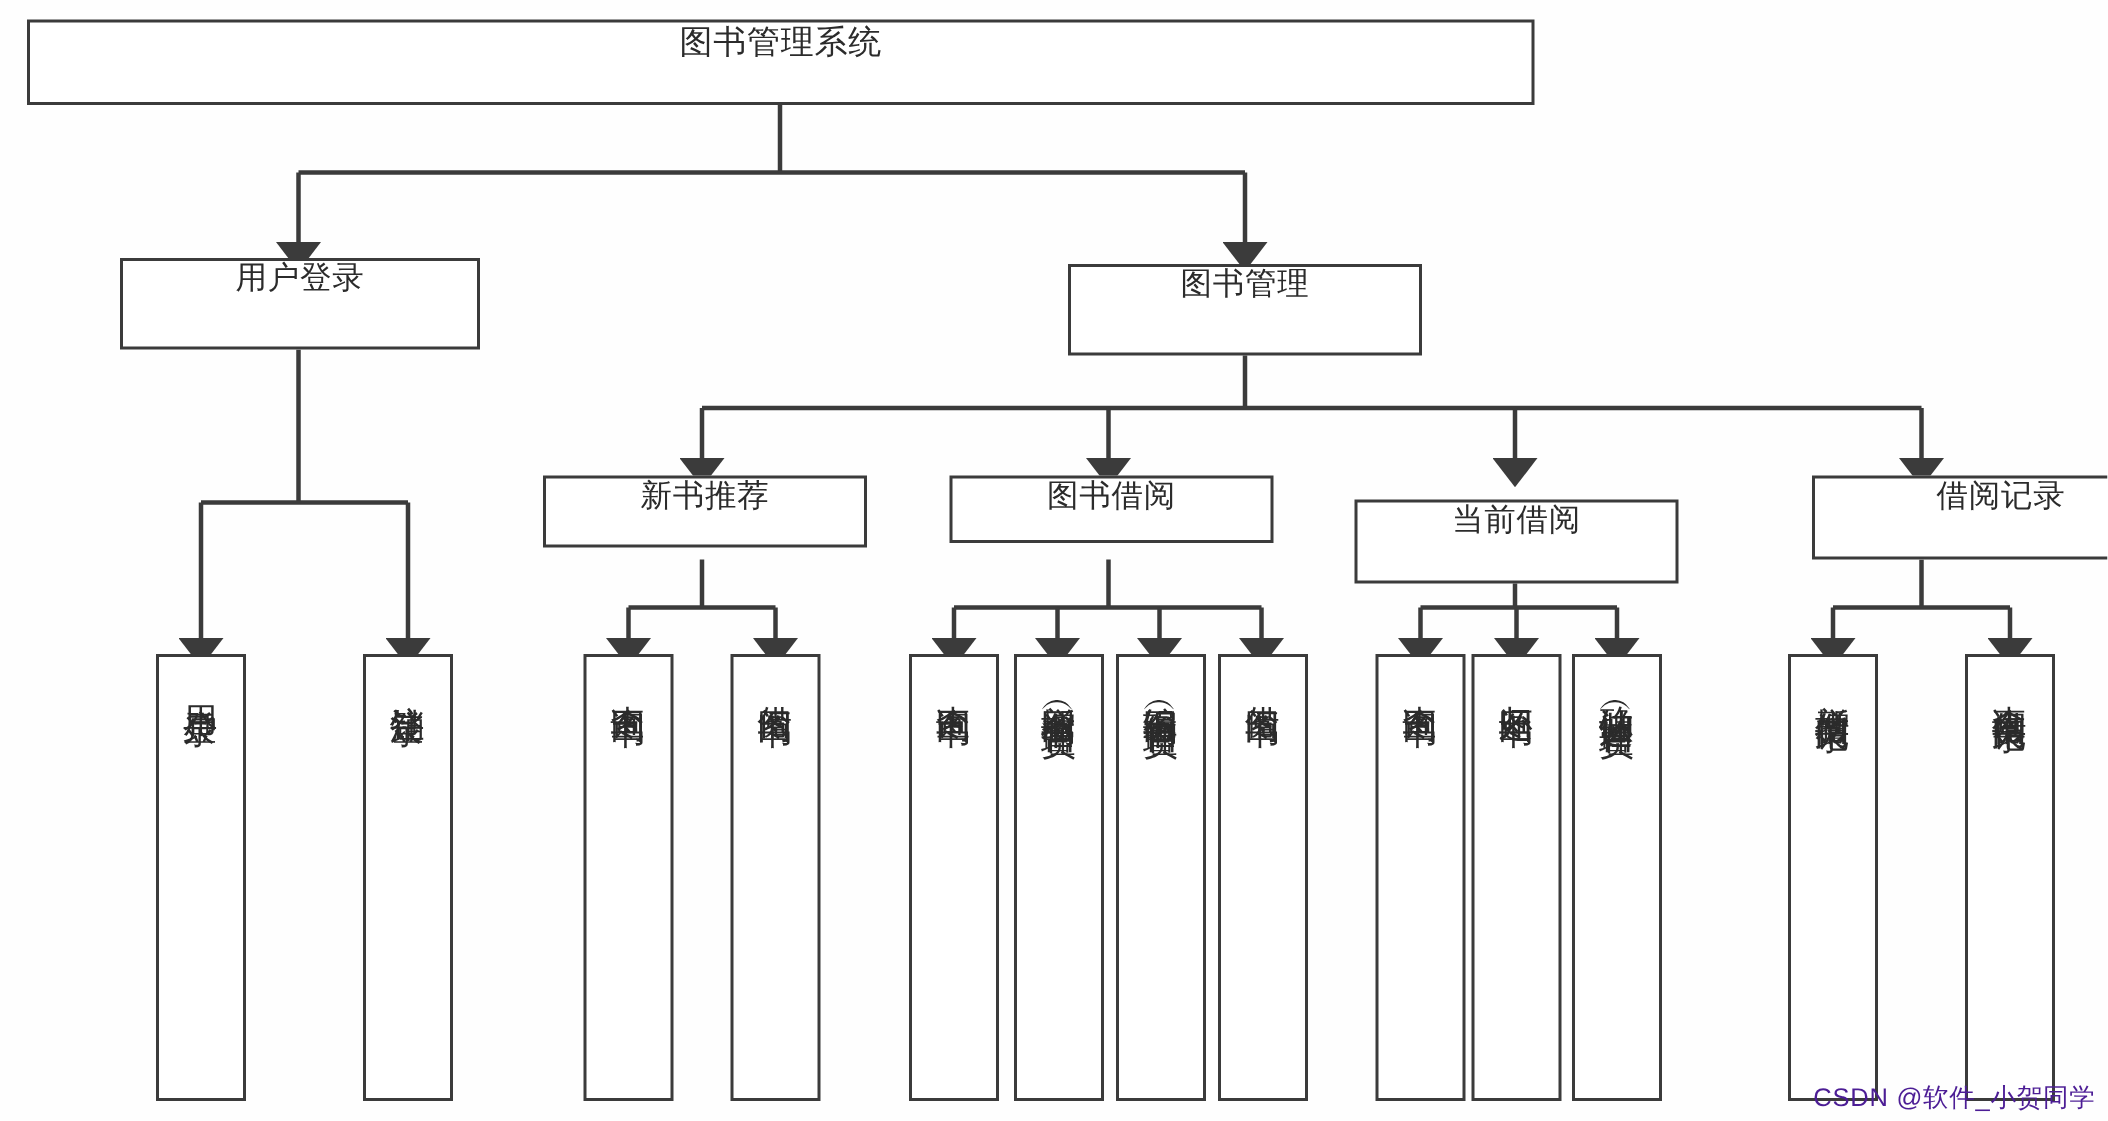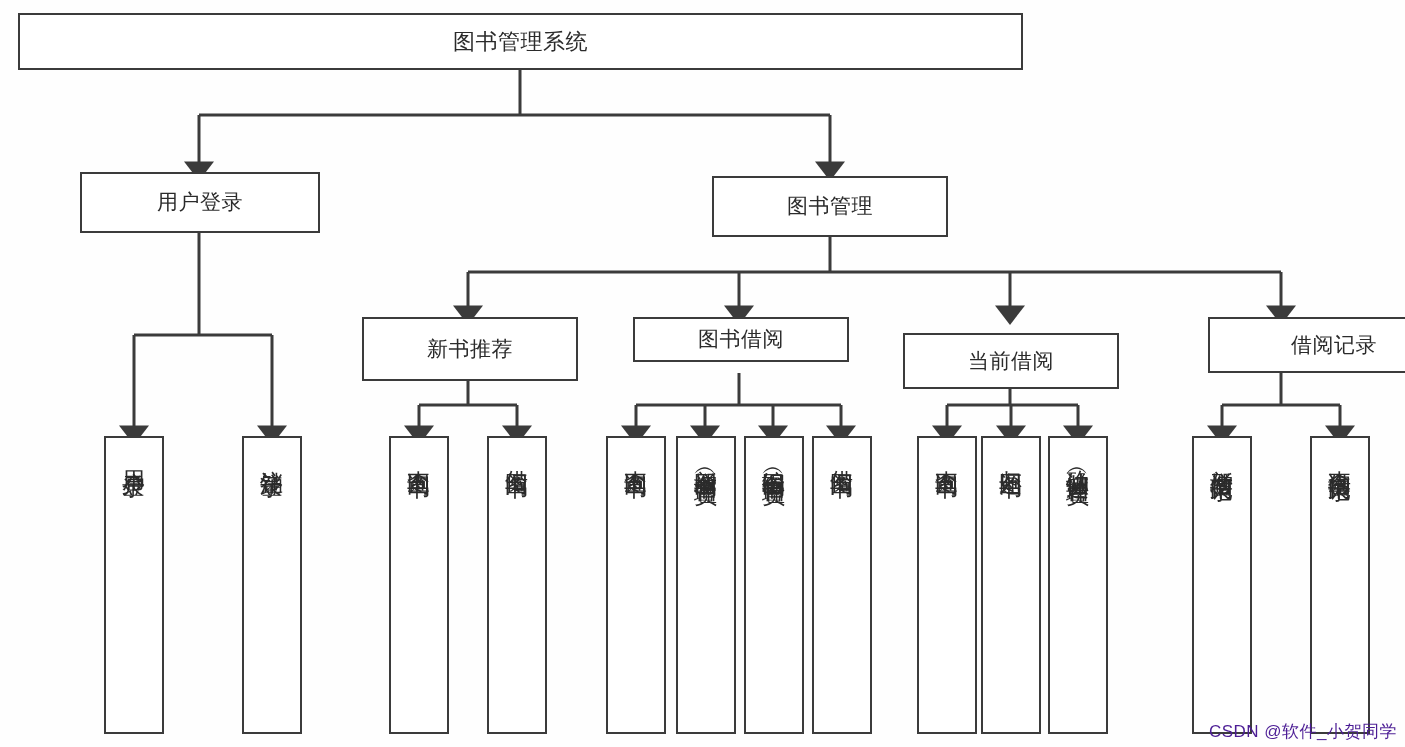--- a/index.html
+++ b/index.html
@@ -25,21 +25,20 @@
     width: 1405px;
     height: 747px;
     pointer-events: none;
   }
   .node {
     position: absolute;
     box-sizing: border-box;
     background: #ffffff;
     border: 2px solid #3b3b3b;
     display: flex;
-    align-items: center;
     justify-content: center;
     color: #2b2b2b;
   }
   .node-label {
     display: block;
     text-align: center;
     line-height: 1.18;
     letter-spacing: 0.5px;
   }
   
@@ -140,21 +139,21 @@
   </div>
 
   <div class="node horiz" style="left:80px; top:172px; width:240px; height:61px;">
     <span class="node-label">用户登录</span>
   </div>
 
   <div class="node horiz" style="left:712px; top:176px; width:236px; height:61px;">
     <span class="node-label">图书管理</span>
   </div>
 
-  <div class="node horiz" style="left:362px; top:317px; width:216px; height:64px;">
+  <div class="node horiz" style="left:362px; top:317px; width:216px; height:48px;">
     <span class="node-label">新书推荐</span>
   </div>
 
   <div class="node horiz" style="left:633px; top:317px; width:216px; height:45px;">
     <span class="node-label">图书借阅</span>
   </div>
 
   <div class="node horiz" style="left:903px; top:317px; width:216px; height:56px;margin-top:16px;">
     <span class="node-label">当前借阅</span>
   </div>

